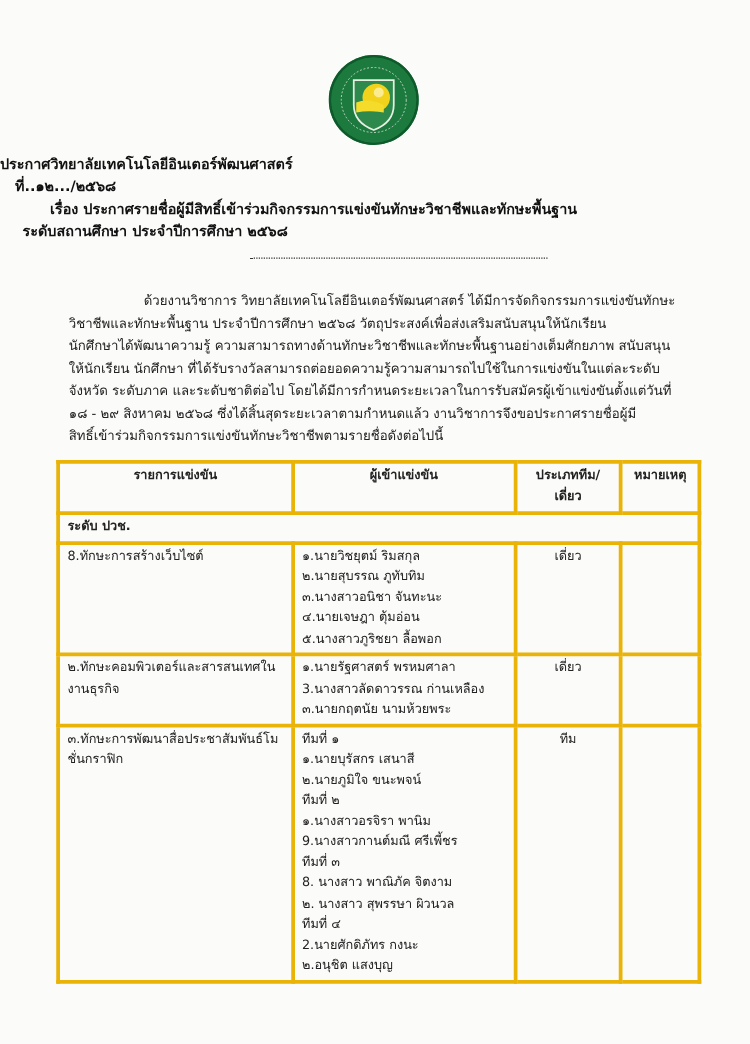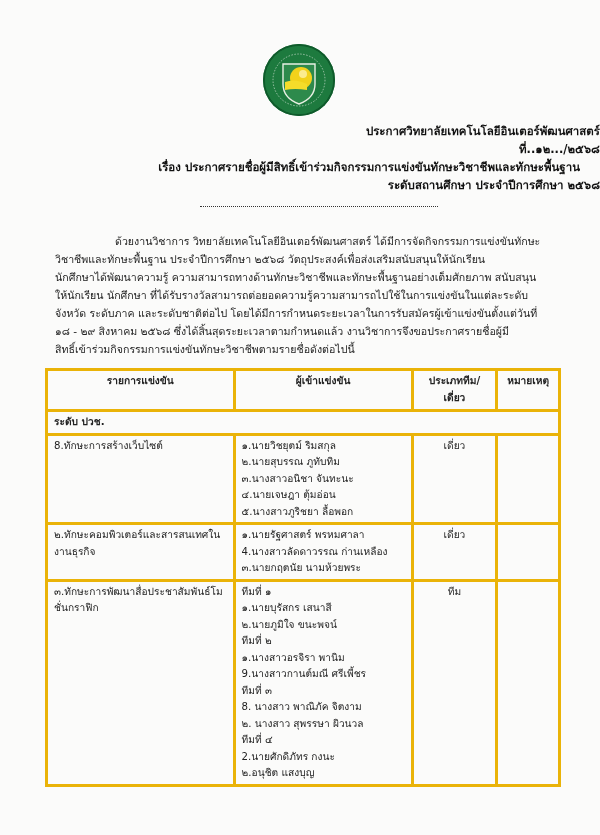--- a/index.html
+++ b/index.html
@@ -14,26 +14,26 @@
 
     .logo {
       position: absolute; left: 263px; top: 44px; width: 72px; height: 72px;
       border-radius: 50%;
       background: #1d7a3e;
       box-shadow: inset 0 0 0 2px #0f5a2b;
     }
     .logo svg { width: 72px; height: 72px; display: block; }
 
     .heading {
-      position: absolute; left: 0; right: 0; text-align: right;
+      position: absolute; left: 0; right: 0; text-align: left;
       font-size: 11.5px; font-weight: bold; color: #111;
       white-space: nowrap;
     }
     .h1 { top: 122px; }
-    .h2 { top: 140px; }
+    .h2 { top: 140px; margin-left: 12px; }
     .h3 { top: 158px; left: 40px; right: 20px; }
     .h4 { top: 176px; padding-left: 18px; }
     .sep {
       position: absolute; top: 206px; left: 200px; width: 238px;
       border-top: 1px dotted #333;
     }
 
     .body-text {
       position: absolute; left: 55px; top: 232px; width: 500px;
       font-size: 10.6px; line-height: 18px; color: #222;
@@ -116,21 +116,21 @@
           <span class="name">๕.นางสาวภูริชยา ลื้อพอก</span>
         </td>
         <td class="center">เดี่ยว</td>
         <td></td>
       </tr>
 
       <tr>
         <td>๒.ทักษะคอมพิวเตอร์และสารสนเทศในงานธุรกิจ</td>
         <td>
           <span class="name">๑.นายรัฐศาสตร์ พรหมศาลา</span>
-          <span class="name">4.นางสาวลัดดาวรรณ ก่านเหลือง</span>
+          <span class="name">3.นางสาวลัดดาวรรณ ก่านเหลือง</span>
           <span class="name">๓.นายกฤตนัย นามห้วยพระ</span>
         </td>
         <td class="center">เดี่ยว</td>
         <td></td>
       </tr>
 
       <tr>
         <td>๓.ทักษะการพัฒนาสื่อประชาสัมพันธ์โมชั่นกราฟิก</td>
         <td>
           <span class="name team-label">ทีมที่ ๑</span>

